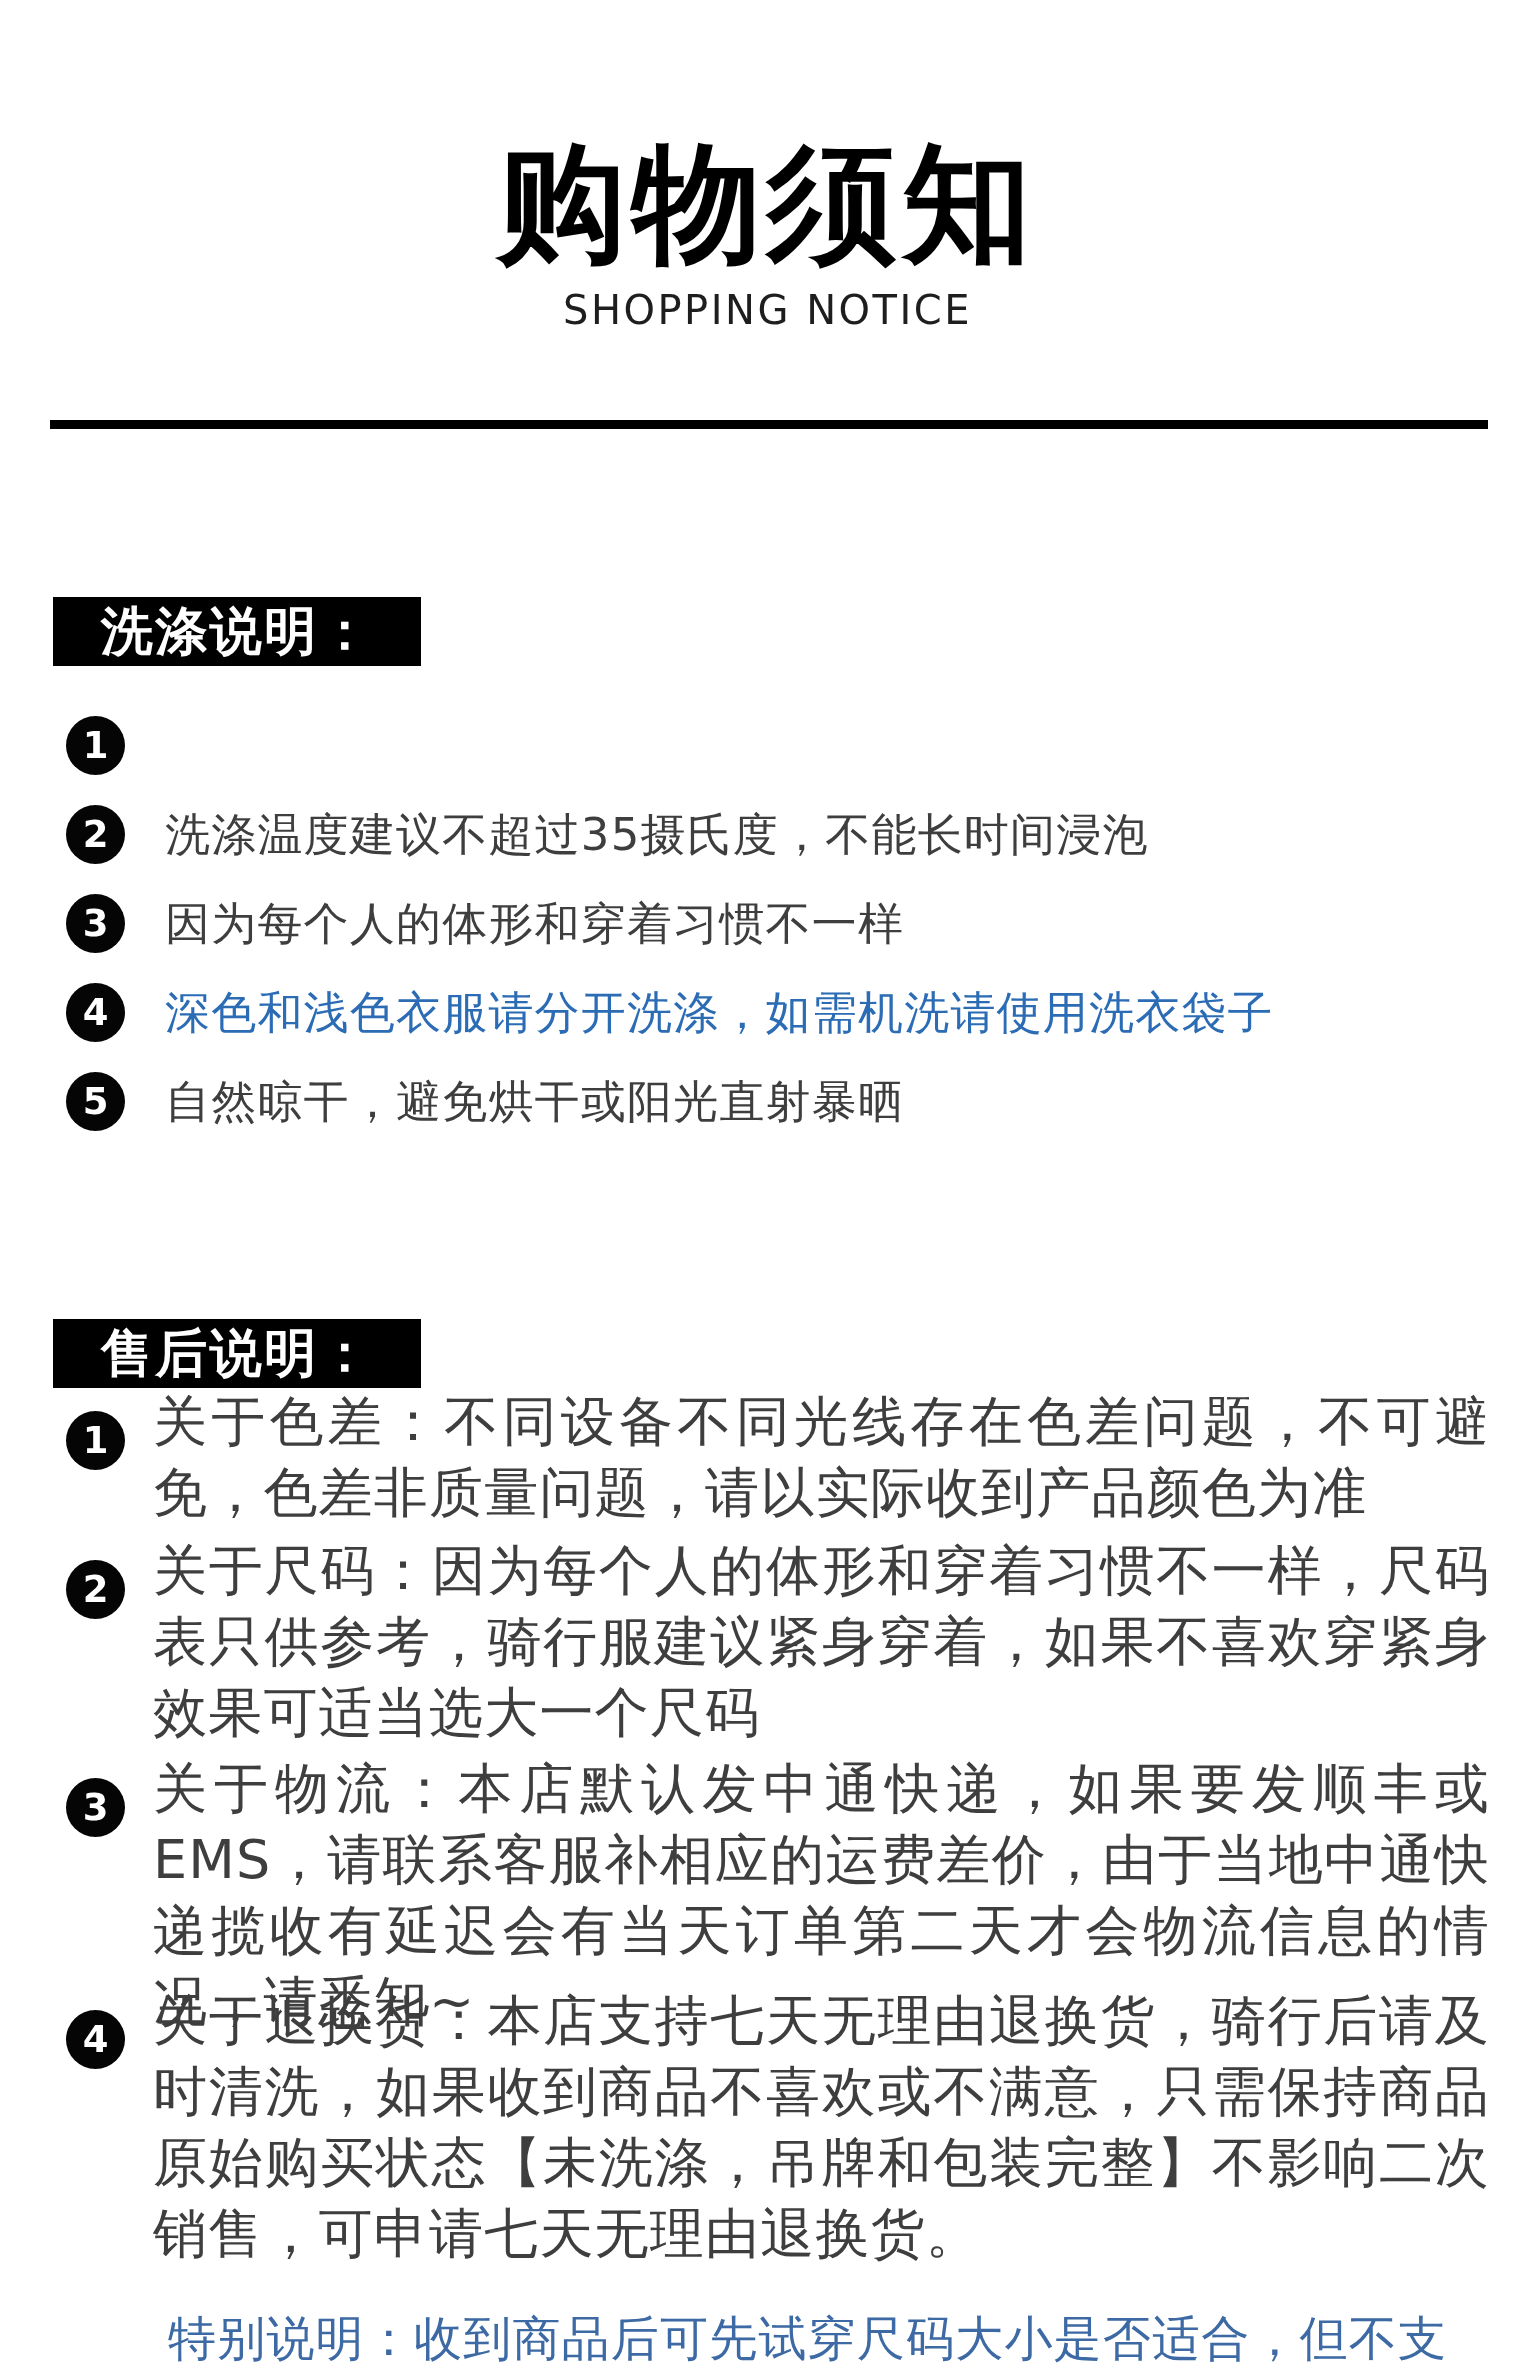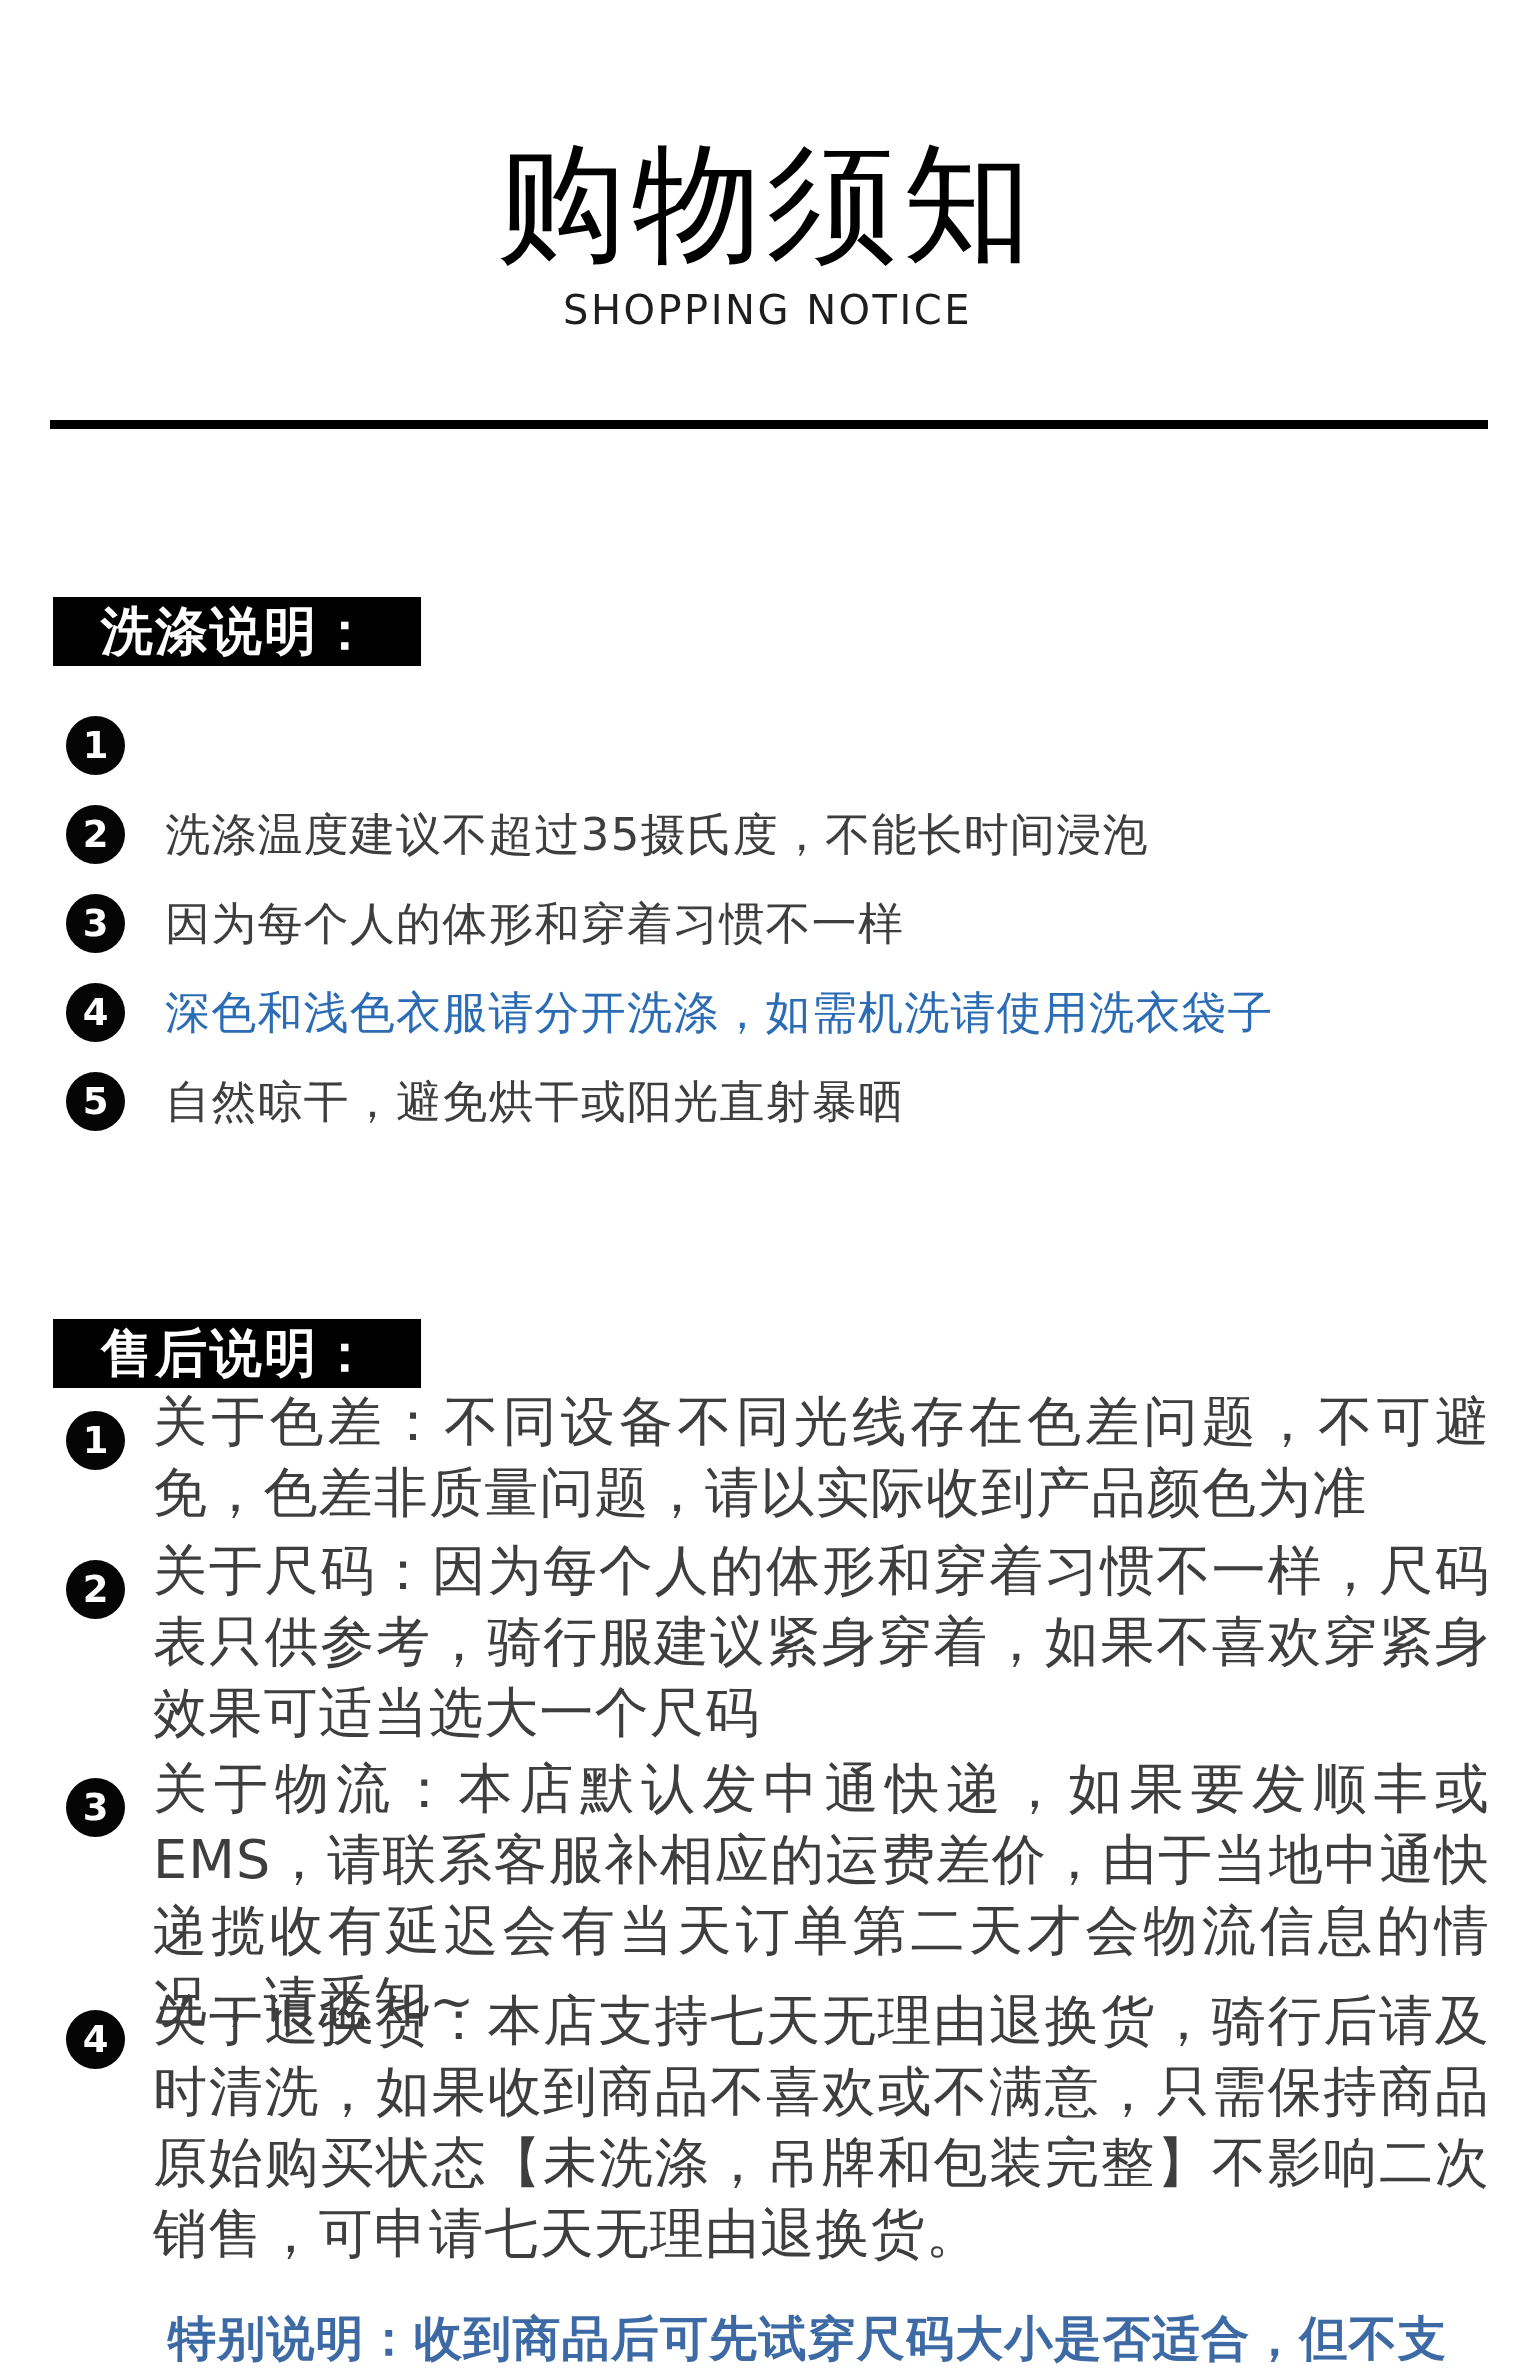--- a/index.html
+++ b/index.html
@@ -24,21 +24,21 @@
   .title-block {
     position: absolute;
     top: 135px;
     left: 0;
     width: 100%;
     text-align: center;
   }
   .main-title {
     font-size: 129px;
     line-height: 1.06;
-    font-weight: 400;
+    font-weight: 700;
     color: #000000;
     letter-spacing: 6.2px;
   }
   .sub-title {
     margin-top: 15px;
     font-size: 40px;
     font-weight: 500;
     color: #1e1e1e;
     letter-spacing: 2.5px;
   }
@@ -127,21 +127,21 @@
   .after-item-2 { top: 1535px; }
   .after-item-3 { top: 1753px; }
   .after-item-4 { top: 1985px; }
 
   
   .special-note {
     position: absolute;
     left: 168px;
     top: 2307px;
     font-size: 48px;
-    font-weight: bold;
+    font-weight: normal;
     letter-spacing: 1.2px;
     color: var(--note-blue);
     white-space: nowrap;
   }
 </style>
 </head>
 <body>
 
 <div class="page">
 

